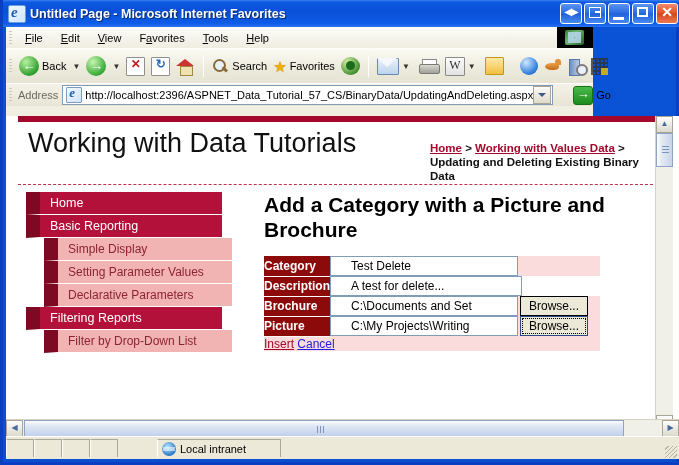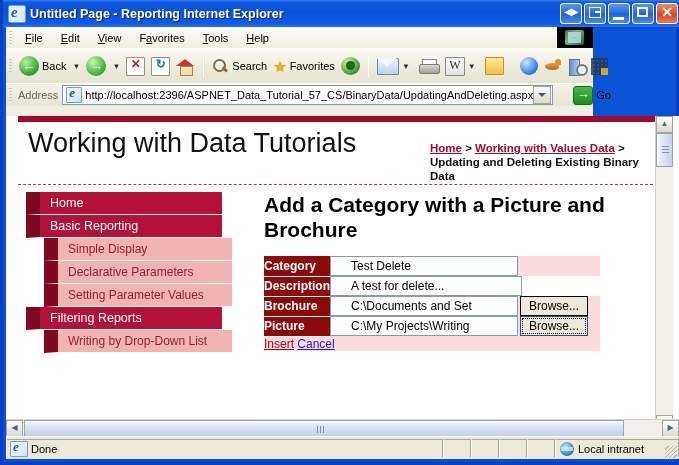--- a/index.html
+++ b/index.html
@@ -278,36 +278,36 @@
     border-left:1px solid #fff;border-top:1px solid #aca899;
     box-shadow:inset -1px 0 0 #aca899;
     box-sizing:border-box;
   }
   .st-done{flex:1 1 auto;padding-left:3px;}
   .st-ie{width:16px;height:14px;margin-right:3px;flex:none;
     background:linear-gradient(135deg,#f4faff,#cfe4f8);border:1px solid #7a9cc0;position:relative;border-radius:1px;}
   .st-ie:before{content:"e";position:absolute;left:2px;top:-3px;font-family:"Liberation Serif",serif;font-size:13px;font-style:italic;font-weight:bold;color:#1a5fb0;}
   .st-txt{font-size:11px;color:#000;white-space:nowrap;}
   .st-small{width:28px;}
-  .st-zone{width:124px;padding-left:4px;}
+  .st-zone{width:124px;padding-left:4px;margin-left:39px;}
   .zone-ic{width:14px;height:14px;margin-right:4px;flex:none;position:relative;
     background:radial-gradient(circle at 40% 35%,#b8e8ff,#2a7ac8 70%,#16508c);border-radius:50%;}
   .zone-ic:after{content:"";position:absolute;left:1px;top:5px;width:12px;height:4px;background:rgba(255,255,255,.55);}
   .grip-rb{position:absolute;right:2px;bottom:1px;width:12px;height:12px;
     background:
       repeating-linear-gradient(135deg,transparent 0 2px,#b8b4a4 2px 3px);}
 </style>
 </head>
 <body>
 
 <div class="window">
 
   <div class="titlebar">
     <div class="title-ico"></div>
-    <div class="title-text">Untitled Page - Reporting Internet Explorer</div>
+    <div class="title-text">Untitled Page - Microsoft Internet Favorites</div>
     <div class="tb-btns">
       <div class="tb-btn">
           <span class="arrows">◀▶</span>
         </div>
       <div class="tb-btn">
           <span class="restore-ic"></span>
         </div>
       <div class="tb-btn">
           <span class="bar-min"></span>
         </div>
@@ -442,24 +442,24 @@
         <div class="crumbs">
           <a href="#">Home</a><span> &gt; </span><a href="#">Working with Values Data</a><span> &gt; </span><span>Updating and Deleting Existing Binary Data</span>
         </div>
       </div>
       <div class="dashline"></div>
 
       <div class="sidebar">
         <div class="nav-top"><span>Home</span></div>
         <div class="nav-top"><span>Basic Reporting</span></div>
         <div class="nav-sub indent"><span>Simple Display</span></div>
+        <div class="nav-sub indent"><span>Setting Parameter Values</span></div>
         <div class="nav-sub indent"><span>Declarative Parameters</span></div>
-        <div class="nav-sub indent"><span>Setting Parameter Values</span></div>
         <div class="nav-top"><span>Filtering Reports</span></div>
-        <div class="nav-sub indent"><span>Writing by Drop-Down List</span></div>
+        <div class="nav-sub indent"><span>Filter by Drop-Down List</span></div>
       </div>
 
       <div class="content">
         <h1 class="page-h1">Add a Category with a Picture and Brochure</h1>
 
         <table class="detailsview">
           <tbody>
               <tr>
             <td class="lblcell">Category</td>
             <td class="valcell">
@@ -516,24 +516,20 @@
       </div>
     <div class="hs-thumb">
         <span class="grp"></span>
       </div>
     <div class="hs-btn" style="right:0">
         <span class="tri">▶</span>
       </div>
   </div>
 
   <div class="statusbar">
-    <div class="st-pane st-done">
-      <span class="st-ie"></span>
-      <span class="st-txt">Done</span>
-    </div>
     <div class="st-pane st-small"></div>
     <div class="st-pane st-small"></div>
     <div class="st-pane st-small"></div>
     <div class="st-pane st-small"></div>
     <div class="st-pane st-zone">
       <span class="zone-ic"></span>
       <span class="st-txt">Local intranet</span>
     </div>
     <div class="grip-rb"></div>
   </div>

